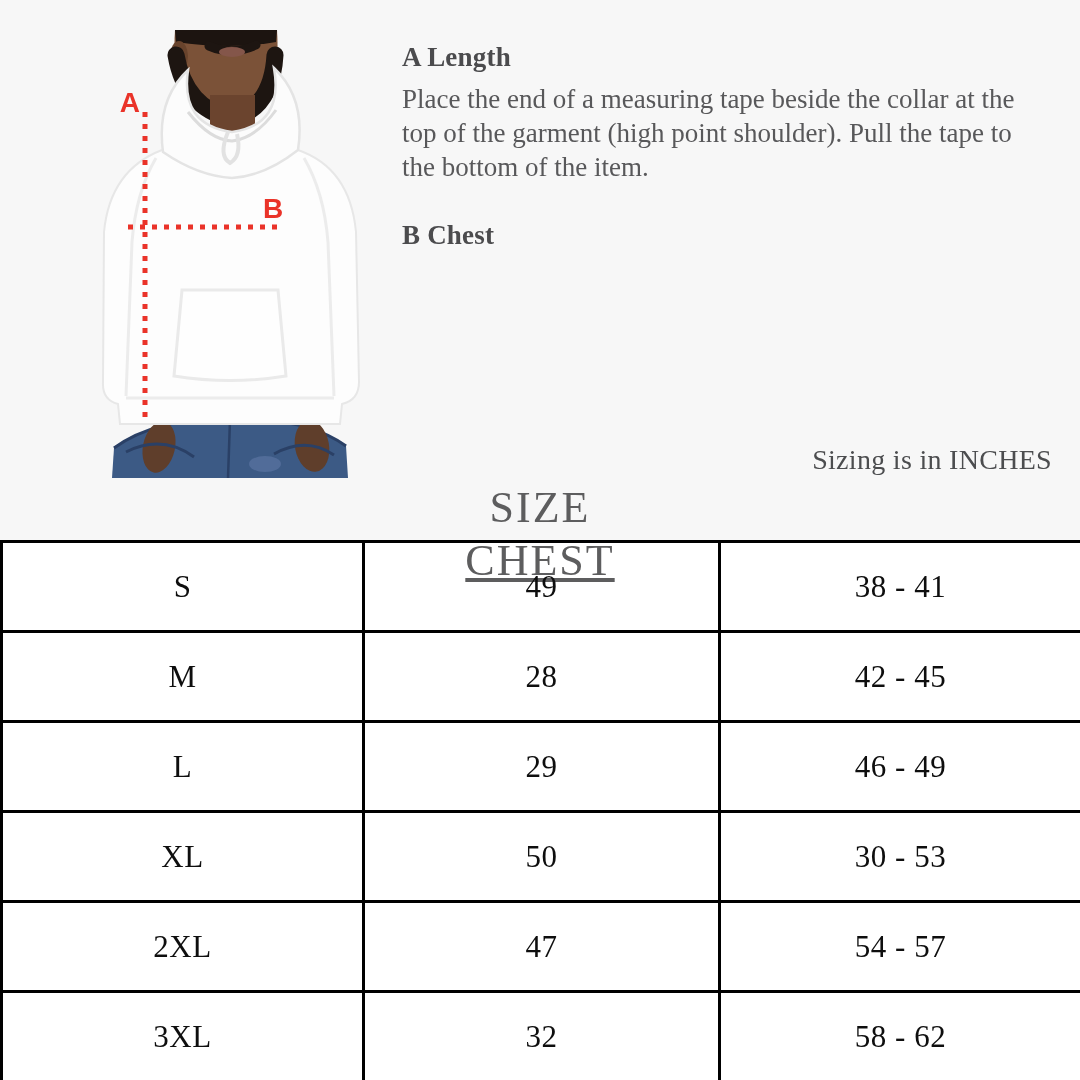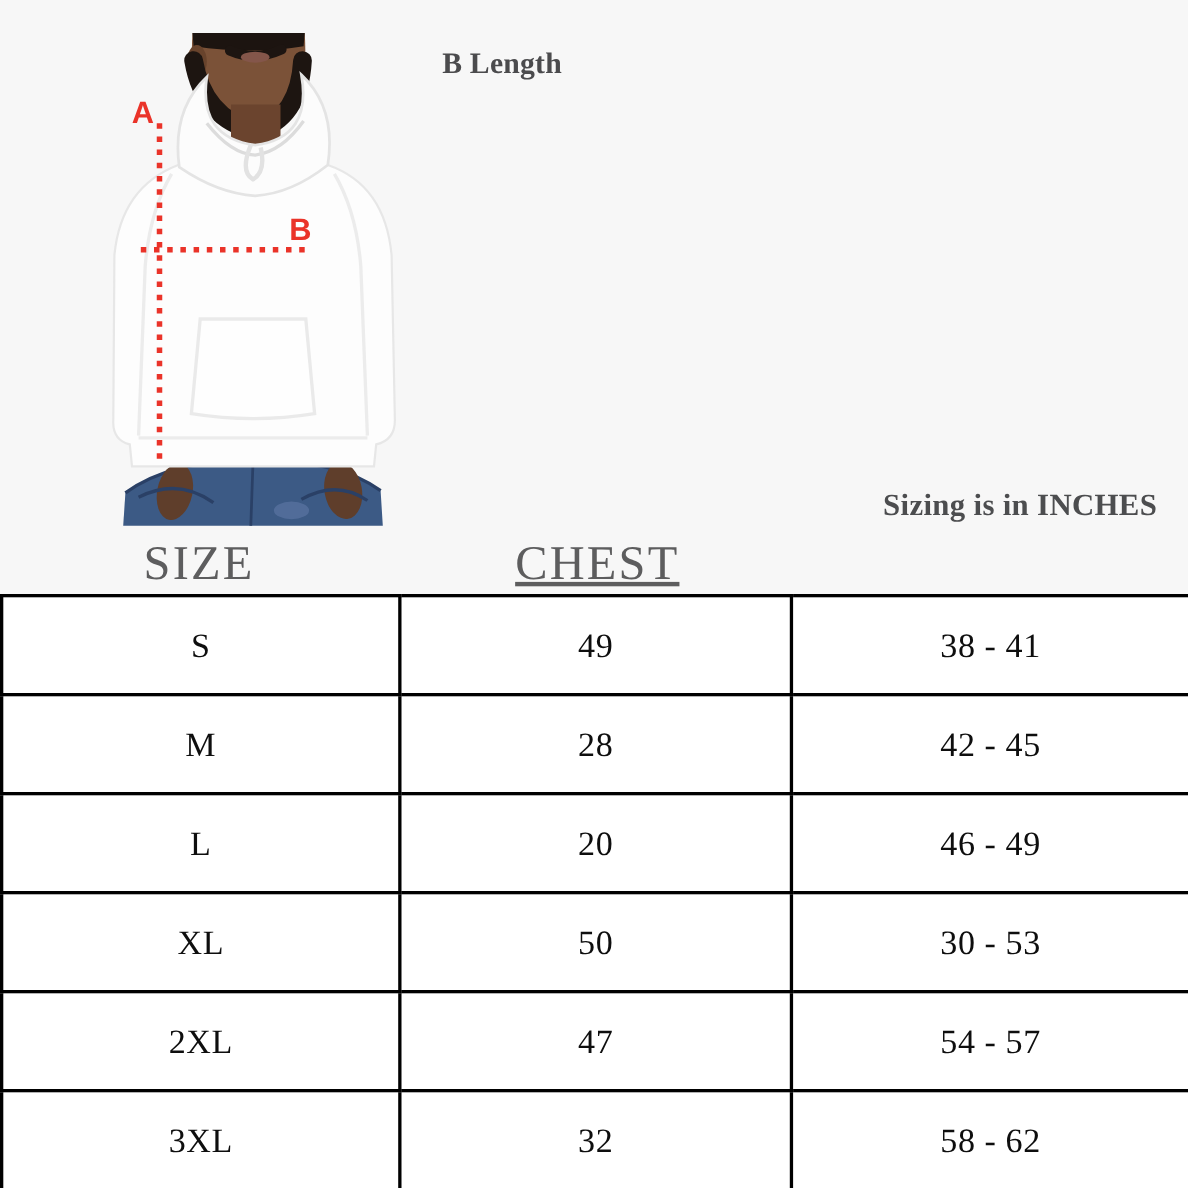--- a/index.html
+++ b/index.html
@@ -36,30 +36,31 @@
   .guide-body {
     font-size: 27px;
     line-height: 34px;
     color: #58585a;
   }
 
   .sizing-note {
     position: absolute;
     right: 28px; top: 444px;
     font-size: 28px;
-    font-weight: bold;
+    font-weight: normal;
     color: #4c4d4f;
     letter-spacing: 0.3px;
   }
 
   
   .table-headers {
     display: flex;
     width: 1080px; height: 60px;
     align-items: center;
+    flex-direction: column;
   }
   .table-headers .col {
     text-align: center;
     font-size: 44px;
     color: #5d5d5e;
     letter-spacing: 2px;
     padding-top: 2px;
   }
   .col-size   { width: 362px; }
   .col-length { width: 356px; }
@@ -133,21 +134,25 @@
     <g font-family="Liberation Sans, DejaVu Sans, sans-serif" font-weight="bold" font-size="28">
       <line x1="85" y1="112" x2="85" y2="417" stroke="#ea3329" stroke-width="5" stroke-dasharray="5 7"></line>
       <line x1="68" y1="227" x2="222" y2="227" stroke="#ea3329" stroke-width="5" stroke-dasharray="5 7"></line>
       <text x="80" y="112" text-anchor="end" fill="#ea3329">A</text>
       <text x="213" y="218" text-anchor="middle" fill="#ea3329">B</text>
     </g>
   </svg>
 
   <div class="guide-text">
     <div class="guide-section">
-      <div class="guide-label">B Length</div>
+      <div class="guide-label">A Length</div>
+      <div class="guide-body">Place the end of a measuring tape beside the collar at the top of the garment (high point shoulder). Pull the tape to the bottom of the item.</div>
+    </div>
+    <div class="guide-section">
+      <div class="guide-label">B Chest</div>
     </div>
   </div>
 
   <div class="sizing-note">Sizing is in INCHES</div>
 </div>
 
 <div class="table-headers">
   <div class="col col-size">SIZE</div>
   <div class="col col-chest">CHEST</div>
 </div>
@@ -159,21 +164,21 @@
       <td class="c2">49</td>
       <td class="c3">38 - 41</td>
     </tr>
     <tr>
       <td class="c1">M</td>
       <td class="c2">28</td>
       <td class="c3">42 - 45</td>
     </tr>
     <tr>
       <td class="c1">L</td>
-      <td class="c2">20</td>
+      <td class="c2">29</td>
       <td class="c3">46 - 49</td>
     </tr>
     <tr>
       <td class="c1">XL</td>
       <td class="c2">50</td>
       <td class="c3">30 - 53</td>
     </tr>
     <tr>
       <td class="c1">2XL</td>
       <td class="c2">47</td>

